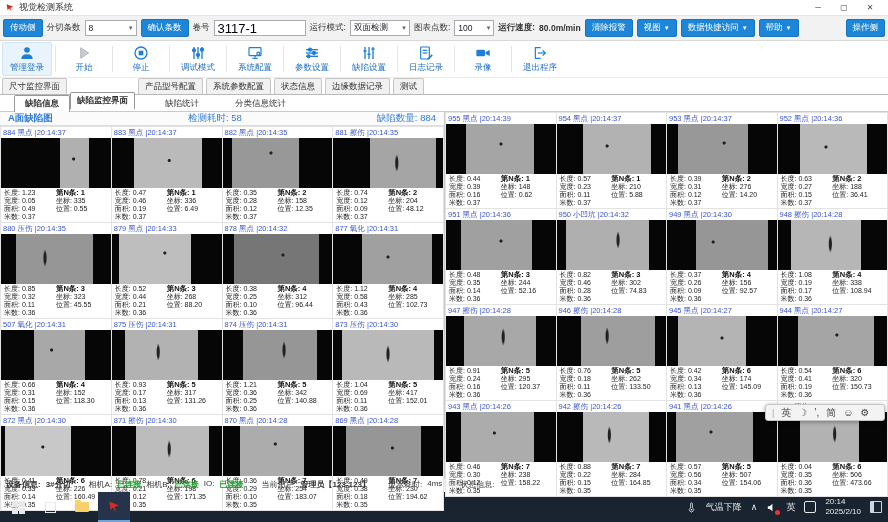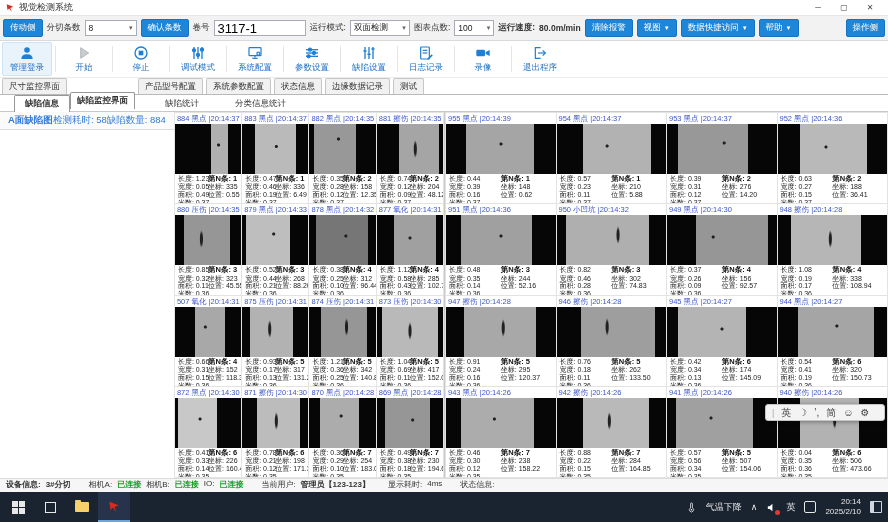--- a/index.html
+++ b/index.html
@@ -36,21 +36,21 @@
   .mtab{padding:2px 6px 1px;border:1px solid #c6c6c6;border-bottom:none;background:#f1f1f1;color:#333;margin-right:3px;border-radius:2px 2px 0 0;cursor:default}
   .mtab.active{background:#fff;font-weight:bold;border-color:#979797;position:relative;top:15px;padding-bottom:2px}
 
   
   .subtabs{display:flex;align-items:flex-end;height:17px;padding:1px 2px 0 14px;background:#fff;border-bottom:1px solid #c9c9c9;font-size:8.5px;gap:14px}
   .stab{padding:2px 10px 1px;color:#333;border:1px solid transparent;border-bottom:none;cursor:default}
   .stab.active{background:#fff;font-weight:bold;border-color:#979797;border-radius:2px 2px 0 0;position:relative;top:1px;padding-bottom:2px}
 
   
   .panels{display:flex;height:366px}
-  .panel{width:444px;display:flex;flex-direction:row}
+  .panel{width:444px;display:flex;flex-direction:column}
   .panel + .panel{border-left:1px solid #c9c9c9}
   .panel-head{height:18px;display:flex;align-items:center;justify-content:space-between;padding:0 8px;background:#fbfbfb;border-bottom:1px solid #dcdcdc;font-size:9.5px}
   .panel-title{color:#2f7bd9;font-weight:bold}
   .panel-mid,.panel-right{color:#2f7bd9}
   .grid{flex:1;display:grid;grid-template-columns:repeat(4,1fr);grid-auto-rows:1fr;gap:1px;background:#e3e3e3;padding:1px}
   .cell{background:#fff;display:flex;flex-direction:column;overflow:hidden}
   .cell-head{height:11px;font-size:7.5px;color:#3c55cc;padding:1px 2px 0;white-space:nowrap;overflow:hidden}
   .cell-img{height:50px;width:100%}
   .stats{flex:1;font-size:7px;line-height:1.12;padding:1px 3px;color:#222;white-space:nowrap;overflow:hidden}
   .srow{display:flex}
@@ -69,21 +69,21 @@
   .winlogo{display:grid;grid-template-columns:6px 6px;gap:1px}
   .winlogo i{width:6px;height:6px;background:#e8e8e8}
   .tv-square{width:11px;height:11px;border:1.5px solid #e8e8e8}
   .folder{width:14px;height:10px;background:#f7d06b;border-radius:1px;position:relative}
   .folder:before{content:"";position:absolute;top:-2px;left:0;width:6px;height:2px;background:#f7d06b;border-radius:1px 1px 0 0}
   .tray{margin-left:auto;display:flex;align-items:center;gap:9px;font-size:9px;padding-right:4px}
   .tray svg{display:block}
   .badge-wrap{position:relative}
   .badge{position:absolute;right:-3px;bottom:-2px;width:5px;height:5px;border-radius:50%;background:#e33}
   .ime-box{width:12px;height:12px;border:1px solid #e8e8e8;border-radius:2px;font-size:7px;display:flex;align-items:center;justify-content:center}
-  .clock{font-size:8px;text-align:right;line-height:1.25}
+  .clock{font-size:8px;line-height:1.25}
   .notif{width:12px;height:12px;border:1px solid #cfd6df;border-left-width:4px;border-radius:1px}
 
   
   .ime-bar{position:absolute;left:765px;top:404px;width:120px;height:17px;background:#f3f3f3;border:1px solid #c6c6c6;border-radius:3px;box-shadow:0 1px 4px rgba(0,0,0,.35);display:flex;align-items:center;gap:7px;padding:0 6px;font-size:10px;color:#444;z-index:9}
   .ime-bar .grip{color:#aaa;font-size:9px}
 </style>
 </head>
 <body>
 
 <div class="titlebar">

